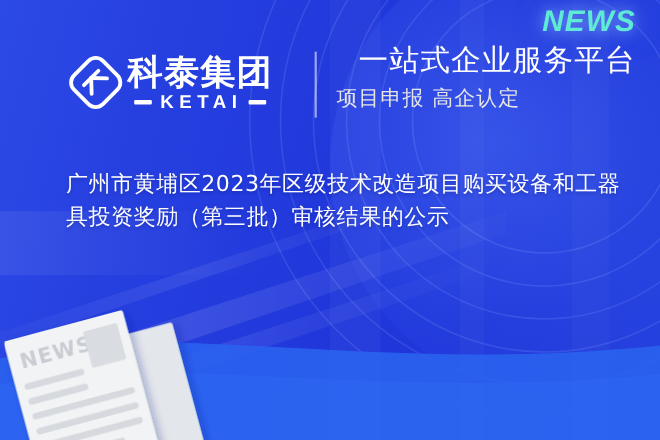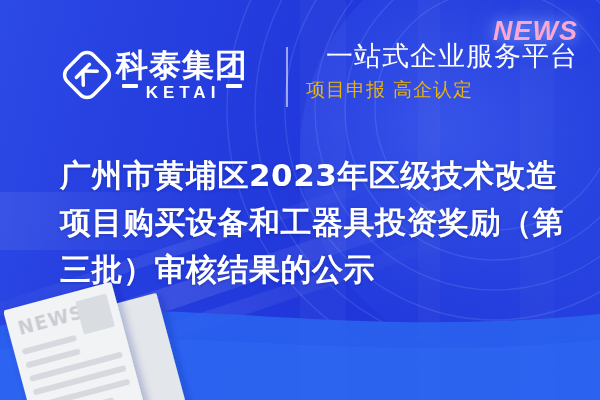--- a/index.html
+++ b/index.html
@@ -109,20 +109,21 @@
     font-family: "DejaVu Sans", sans-serif;
     font-size: 32px;
     font-weight: 700;
     color: #ffffff;
     letter-spacing: 1px;
     line-height: 1.02;
     white-space: nowrap;
   }
   .logo-en-row {
     display: flex;
+    align-items: center;
     margin-top: 3px;
     width: 100%;
     justify-content: center;
   }
   .logo-en-row .dash {
     height: 4px;
     width: 16px;
     background: #ffffff;
     border-radius: 1px;
   }
@@ -159,49 +160,49 @@
     color: #ffffff;
     letter-spacing: 1px;
     line-height: 1.22;
     white-space: nowrap;
     margin-left: 20px;
   }
   .slogan-sub {
     font-family: "DejaVu Sans", sans-serif;
     font-size: 19px;
     font-weight: 400;
-    color: #eab308;
+    color: #e5e5e5;
     letter-spacing: 1px;
     line-height: 1.3;
     margin-top: 4px;
     white-space: nowrap;
   }
 
   
   .news-label {
     position: absolute;
     right: 22px;
-    top: 16px;
+    top: 4px;
     font-size: 27px;
     font-weight: 700;
     font-style: italic;
     letter-spacing: 1px;
-    color: #f9a8d4;
+    color: #5eead4;
     text-shadow: 0 0 14px rgba(140,175,255,0.85), 0 0 26px rgba(120,160,255,0.5);
   }
 
   
   .title {
     position: absolute;
     left: 60px;
     top: 152px;
     width: 520px;
     font-family: "DejaVu Sans", sans-serif;
-    font-size: 31px;
-    font-weight: 700;
+    font-size: 20px;
+    font-weight: 400;
     color: #ffffff;
     line-height: 1.52;
     letter-spacing: 0.5px;
     text-shadow: 0 1px 3px rgba(10,25,110,0.35);
   }
 
   
   .newsdoc {
     position: absolute;
     left: 4px;

